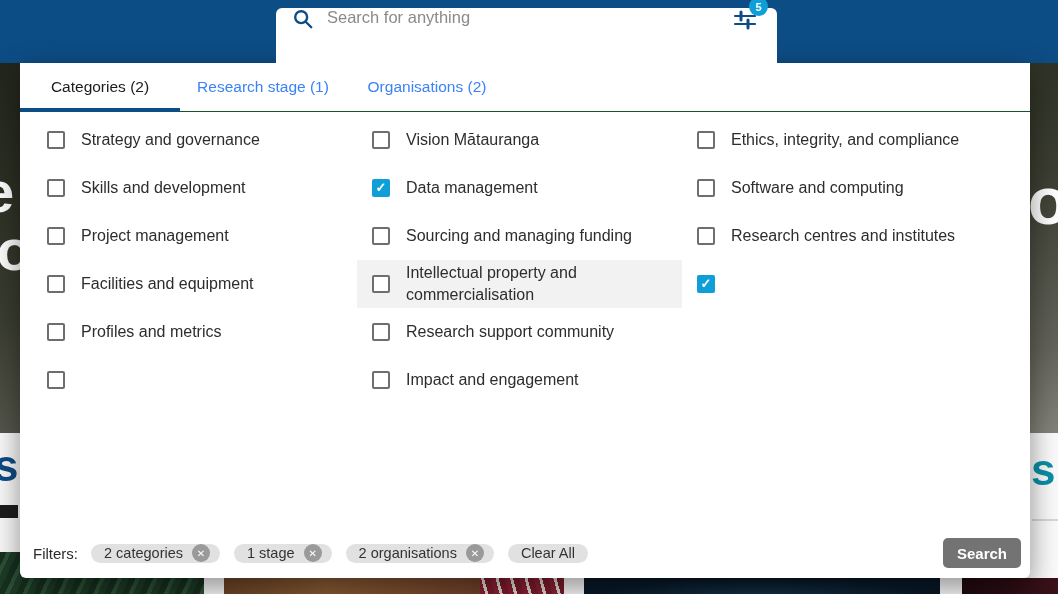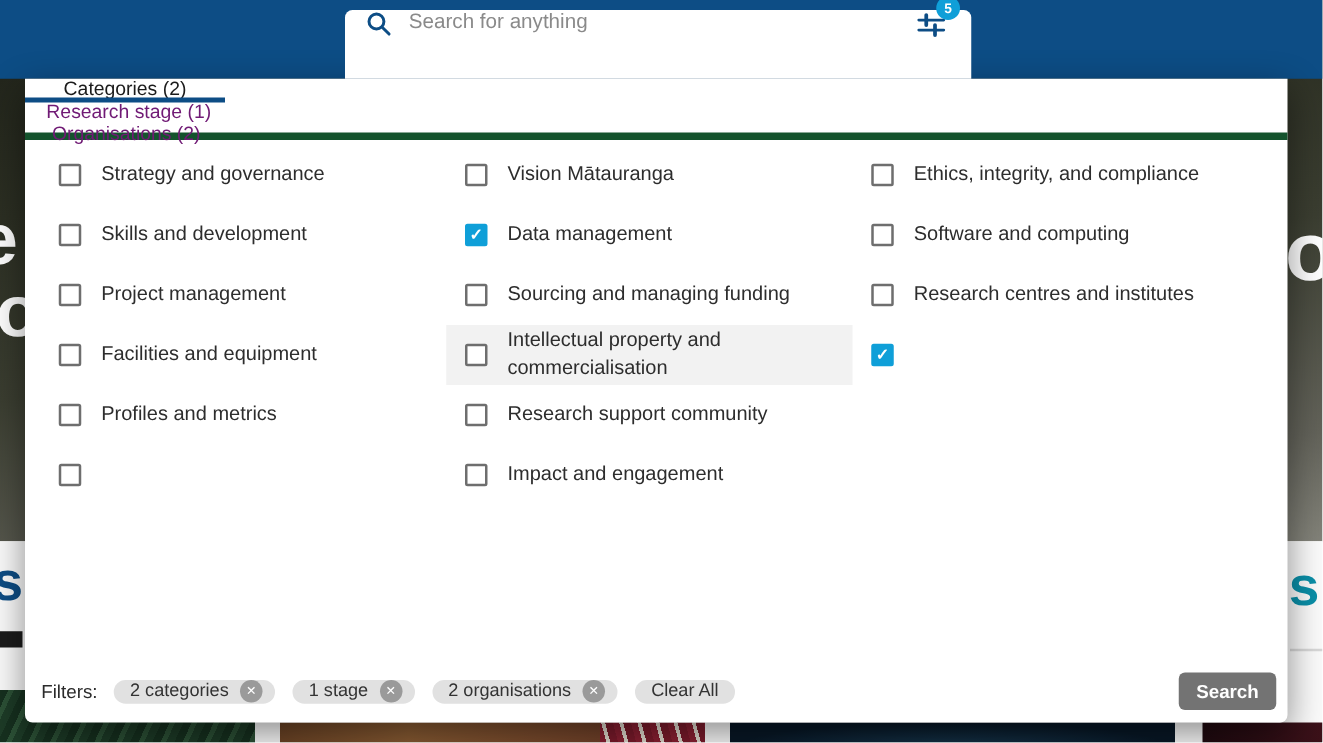--- a/index.html
+++ b/index.html
@@ -65,25 +65,25 @@
   }
 
   
   .panel {
     position:absolute; left:20px; top:63px; width:1010px; height:515px;
     background:#ffffff; z-index:3; border-radius:0 0 6px 6px;
     box-shadow:0 10px 30px rgba(0,0,0,0.45);
   }
   .tabs {
     position:absolute; left:0; top:0; width:100%; height:49px;
-    border-bottom:6px solid #14532d; display:flex;flex-direction:column;
+    border-bottom:1px solid #14532d; display:flex;
   }
   .tab {
     position:relative; height:100%; display:flex; align-items:center; justify-content:center;
-    font-size:15.5px; color:#701a75; cursor:pointer;
+    font-size:15.5px; color:#3b82f6; cursor:pointer;
   }
   .tab-1 { width:160px; } .tab-2 { width:166px; } .tab-3 { width:162px; }
   .tab.active { color:#1b1b1b; }
   .tab.active::after {
     content:""; position:absolute; left:0; right:0; bottom:-1px; height:4px; background:#0d4d85;
   }
 
   
   .grid {
     position:absolute; left:12px; top:53px;

